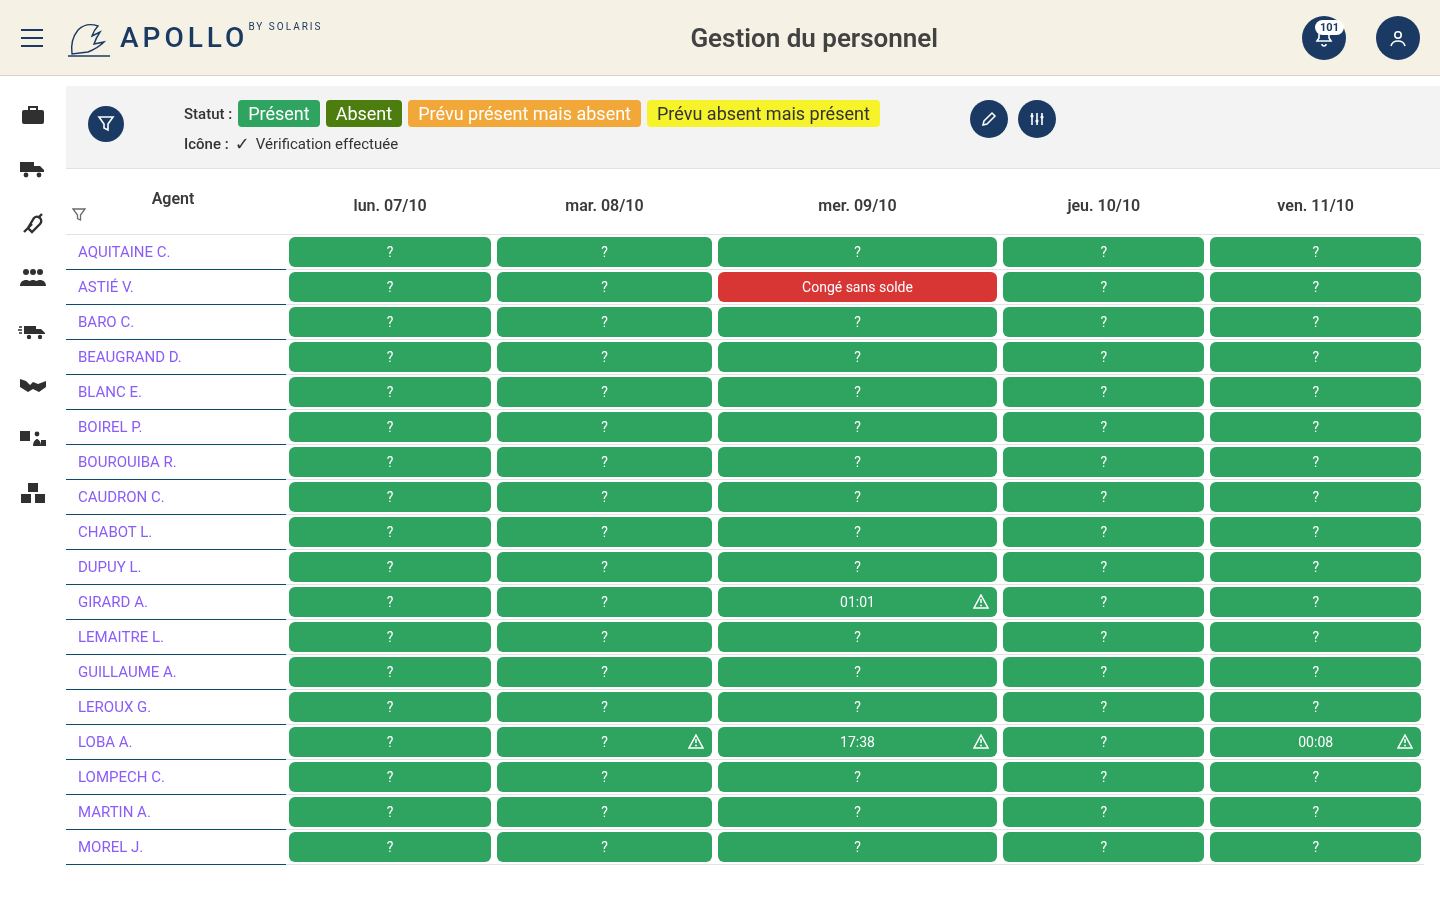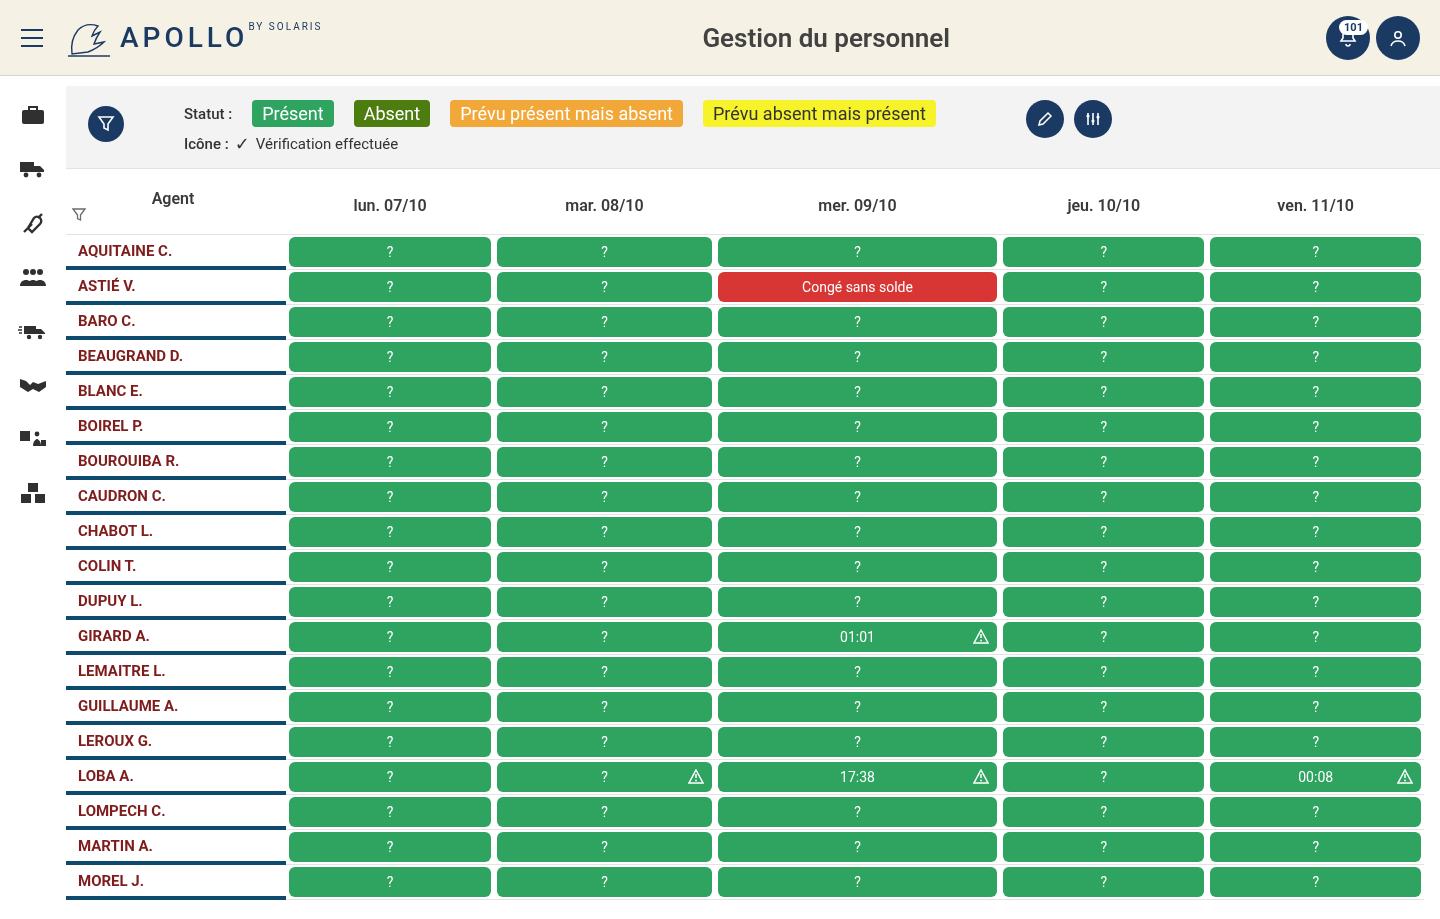--- a/index.html
+++ b/index.html
@@ -29,21 +29,21 @@
   display:flex; align-items:center; margin-left: 8px;
 }
 .logo-text {
   display:flex; flex-direction:row; margin-left:6px;
 }
 .logo-apollo { font-size: 28px; letter-spacing: 4px; color:#1b3a63; font-weight:500; }
 .logo-by { font-size: 10px; letter-spacing: 2px; color:#1b3a63; text-align:right; padding-right:4px;}
 .page-title {
   flex:1; text-align:center; font-size: 26px; font-weight:600; color:#424242;
 }
-.hdr-actions { display:flex; gap:6px; }
+.hdr-actions { display:flex; gap:30px; }
 .circle-btn {
   width:44px;height:44px;border-radius:50%;
   background:#1b3a63;color:#fff;
   display:flex;align-items:center;justify-content:center;
   cursor:pointer;position:relative;
 }
 .badge {
   position:absolute; top:4px; right:2px;
   background:#fff;color:#1b3a63;
   font-size:11px;font-weight:700;
@@ -70,21 +70,21 @@
   border-bottom:1px solid #e2e2e2;
   margin-top: 10px;
 }
 .filter-circle {
   width:36px;height:36px;border-radius:50%;
   background:#1b3a63;color:#fff;
   display:flex;align-items:center;justify-content:center;
   margin-right: 60px; margin-top:6px; cursor:pointer;
 }
 .legend { font-size:15px; color:#333; }
-.legend-row { display:flex; align-items:center; gap:20px; margin-bottom:6px;}
+.legend-row { display:flex; align-items:center; gap:6px; margin-bottom:6px;}
 .lg-label { font-weight:500; }
 .status-pill {
   padding: 3px 10px; border-radius:4px; font-size:18px; color:#fff;
 }
 .pill-green { background:#2fa360; }
 .pill-red { background:#4d7c0f; }
 .pill-orange { background:#f2a739; }
 .pill-yellow { background:#f7f32a; color:#333; }
 .legend-icon-row { display:flex; align-items:center; gap:6px; font-size:15px;}
 .check-mark { font-size:18px; }
@@ -115,25 +115,24 @@
   padding: 8px 6px 12px 6px; text-align:center;
   border-bottom: 1px solid #e3e3e3;
   background:#fff;
 }
 .grid th.agent-th {
   text-align:center; width:220px;
 }
 .filter-ico-th { margin-left:6px; color:#6b6b6b; }
 .grid td.agent-cell {
   padding: 0 12px;
-  font-size:15px; color:#7f1d1d;
-  border-bottom:4px solid #0c4a6e;
+  font-size:15px; color:#8b5cf6;
+  border-bottom:1px solid #0c4a6e;
   height:34px;
   vertical-align:middle;
-  font-weight:bold;
 }
 .grid td.day-cell {
   padding: 2px 3px;
   border-bottom:1px solid #e3e3e3;
   height:34px;
 }
 .status-cell {
   border-radius:6px;
   height:30px;
   display:flex;align-items:center;justify-content:center;
@@ -458,38 +457,20 @@
                 <div class="status-cell st-green">?</div>
               </td>
               <td class="day-cell">
                 <div class="status-cell st-green">?</div>
               </td>
               <td class="day-cell">
                 <div class="status-cell st-green">?</div>
               </td>
             </tr>
             <tr>
-              <td class="agent-cell">COLIN T.</td>
-              <td class="day-cell">
-                <div class="status-cell st-green">?</div>
-              </td>
-              <td class="day-cell">
-                <div class="status-cell st-green">?</div>
-              </td>
-              <td class="day-cell">
-                <div class="status-cell st-green">?</div>
-              </td>
-              <td class="day-cell">
-                <div class="status-cell st-green">?</div>
-              </td>
-              <td class="day-cell">
-                <div class="status-cell st-green">?</div>
-              </td>
-            </tr>
-            <tr>
               <td class="agent-cell">DUPUY L.</td>
               <td class="day-cell">
                 <div class="status-cell st-green">?</div>
               </td>
               <td class="day-cell">
                 <div class="status-cell st-green">?</div>
               </td>
               <td class="day-cell">
                 <div class="status-cell st-green">?</div>
               </td>

